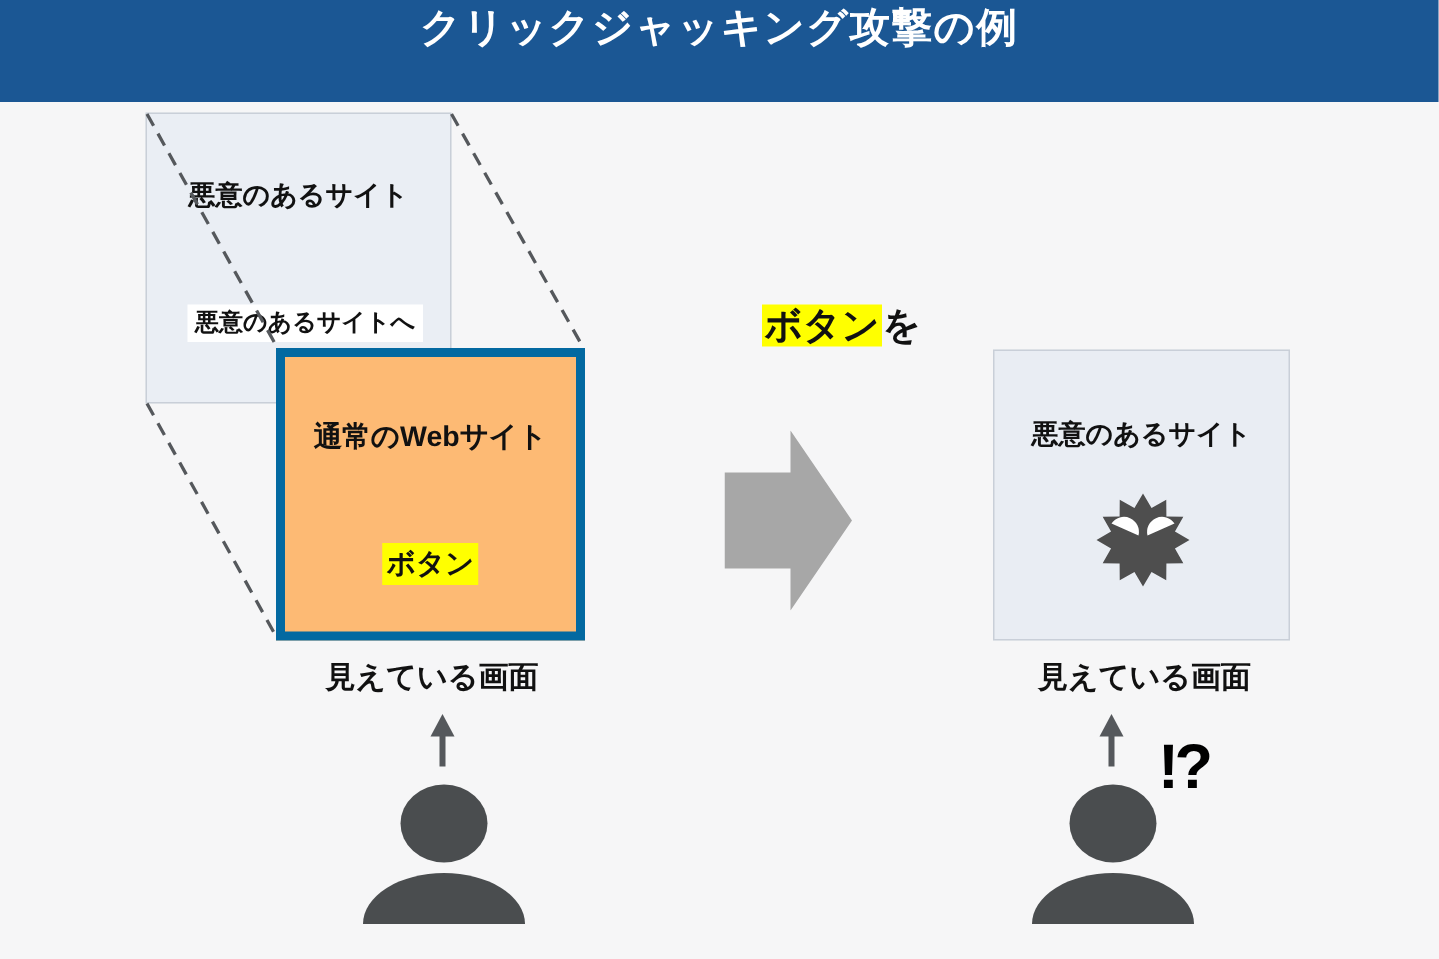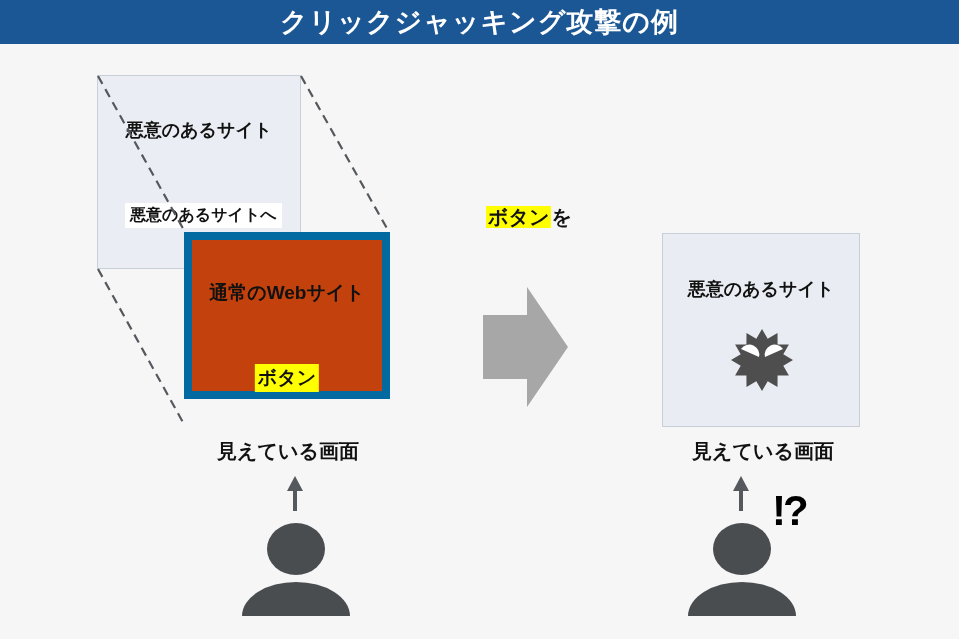--- a/index.html
+++ b/index.html
@@ -8,22 +8,22 @@
     font-family: "Liberation Sans", sans-serif;
     background: #f6f6f7;
     position: relative;
     overflow: hidden;
     color: #111;
   }
   .canvas { position: absolute; left: 0; top: 0; width: 959px; height: 639px; }
 
   
   .header {
-    position: absolute; left: 0; top: 0; width: 959px; height: 44px;
-    background: #1B5794; display: flex; align-items: center; justify-content: center;
+    position: absolute; left: 0; top: 0; width: 959px; height: 68px;
+    background: #1B5794; display: flex; align-items: flex-start; justify-content: center;
   }
   .header-title {
     color: #ffffff; font-size: 27px; font-weight: bold; letter-spacing: 1px;
   }
 
   
   .back-box {
     position: absolute; left: 97px; top: 75px; width: 204px; height: 194px;
     background: #EAEEF4; border: 1px solid #c9cfd8; z-index: 1;
   }
@@ -31,43 +31,43 @@
     position: absolute; left: 0; top: 42px; width: 100%;
     text-align: center; font-size: 18px; font-weight: bold;
   }
   .back-box-link {
     position: absolute; left: 27px; top: 127px;
     background: #ffffff; padding: 2px 5px;
     font-size: 16px; font-weight: bold; white-space: nowrap;
   }
   .proj-lines { position: absolute; left: 0; top: 0; z-index: 2; }
   .front-box {
-    position: absolute; left: 184px; top: 232px; width: 206px; height: 167px;
-    background: #c2410c; border: 8px solid #0369a1; z-index: 3;
+    position: absolute; left: 184px; top: 232px; width: 206px; height: 195px;
+    background: #fdba74; border: 6px solid #0369a1; z-index: 3;
   }
   .front-box-title {
     position: absolute; left: 0; top: 40px; width: 100%;
     text-align: center; font-size: 19px; font-weight: bold;
   }
   .front-box-button {
     position: absolute; left: 50%; top: 124px; transform: translateX(-50%);
     background: #FFFF00; padding: 1px 3px;
     font-size: 19px; font-weight: bold; white-space: nowrap;
   }
   .caption {
     position: absolute; font-size: 20px; font-weight: bold; white-space: nowrap;
     transform: translateX(-50%);
   }
   .caption-left  { left: 288px; top: 438px; }
   .caption-right { left: 763px; top: 438px; }
 
   
   .middle-text {
     position: absolute; left: 444px; top: 203px; width: 170px;
-    text-align: center; font-size: 20px; font-weight: bold; line-height: 28px;
+    text-align: right; font-size: 25px; font-weight: bold; line-height: 28px;
     z-index: 3;
   }
   .hl { background: #FFFF00; padding: 0 2px; }
   .flow-arrow { position: absolute; left: 483px; top: 287px; z-index: 1; }
 
   
   .up-arrow { position: absolute; width: 18px; height: 35px; transform: translateX(-50%); }
   .up-arrow .tri {
     position: absolute; left: 50%; top: 0; transform: translateX(-50%);
     width: 0; height: 0;

